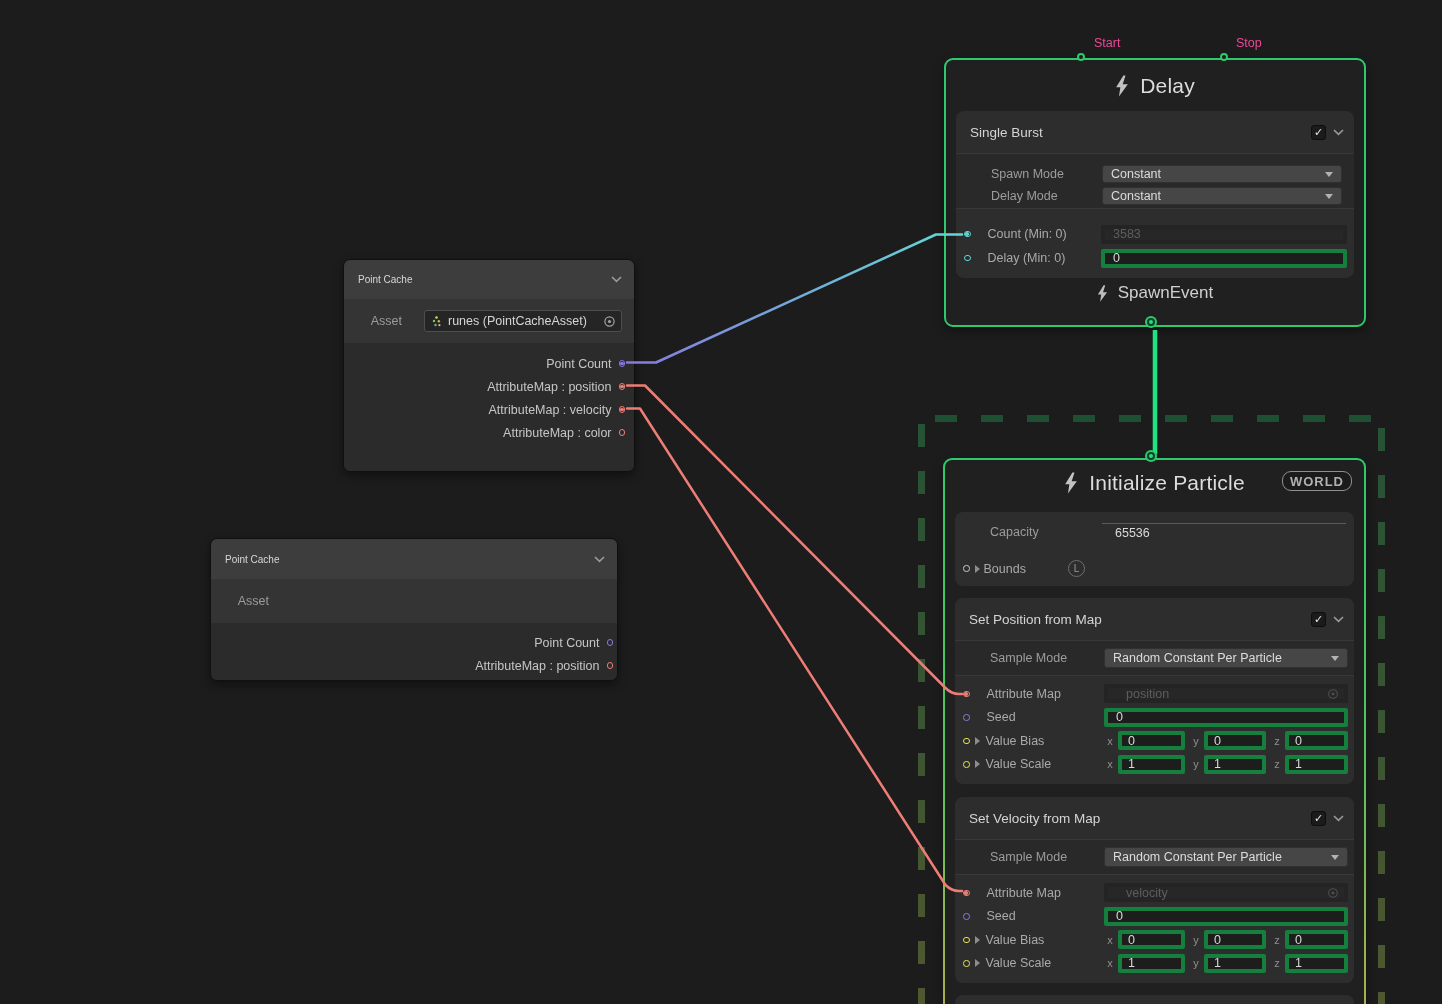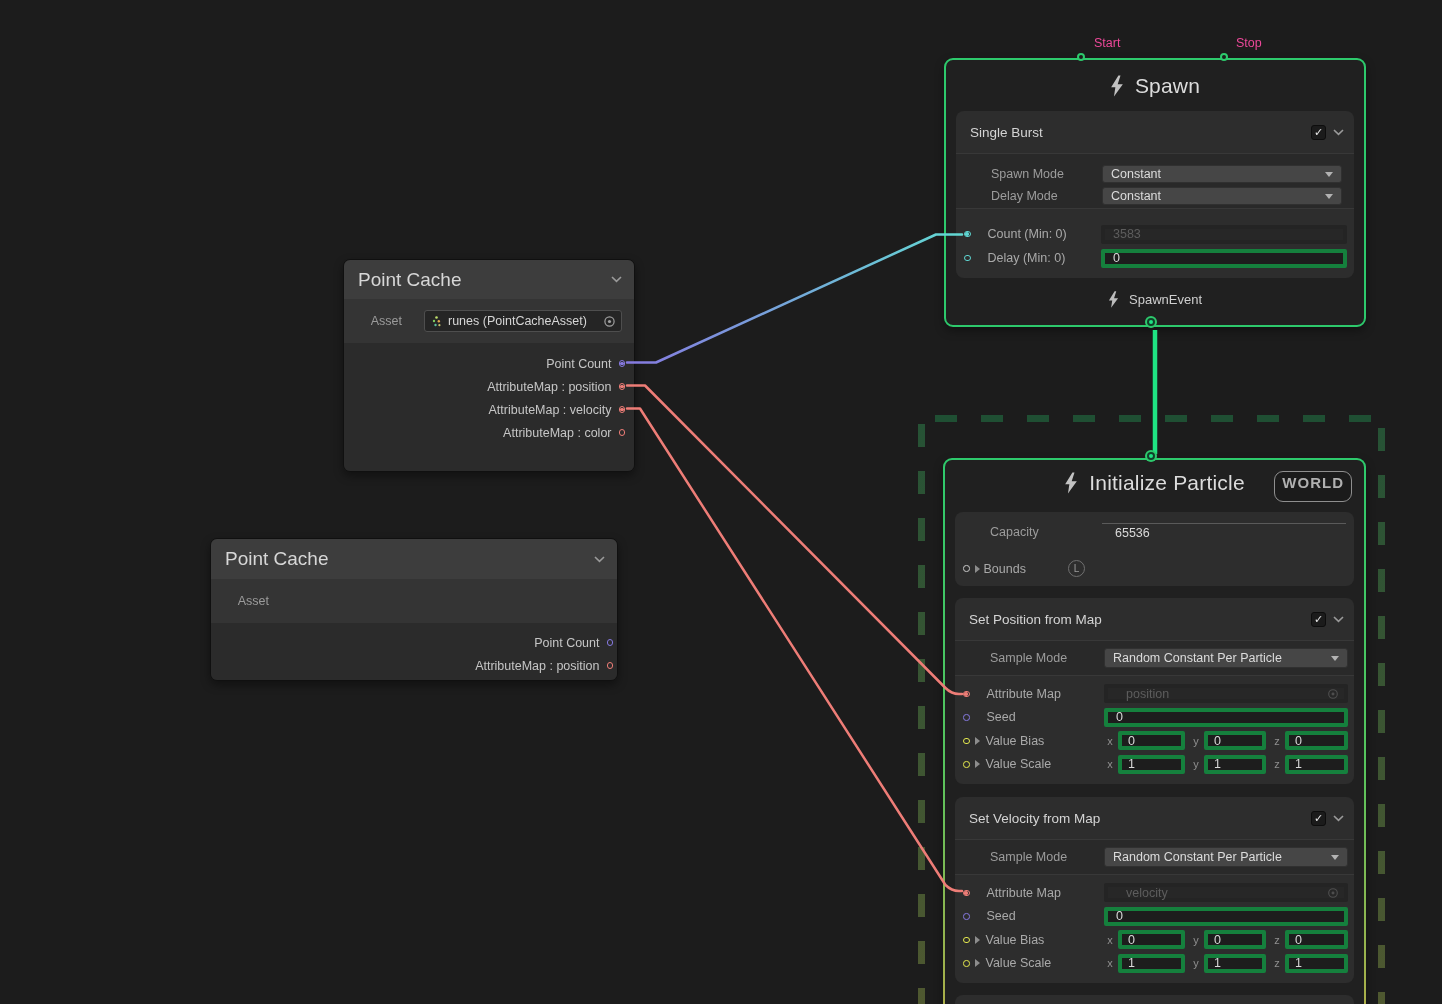--- a/index.html
+++ b/index.html
@@ -116,49 +116,49 @@
   .picker{flex:none;opacity:.95;}
   .picker.dim{opacity:.3;}
 
   
   .pcnode{
     position:absolute;border:1px solid #101010;border-radius:7px;overflow:hidden;z-index:2;
     box-shadow:0 4px 10px rgba(0,0,0,.4);
   }
   .pc-head{
     display:flex;align-items:center;background:#3d3d3d;padding:0 12px 0 14px;
-    color:#d7d7d7;font-size:19px;
+    color:#d7d7d7;font-size:10px;
   }
   .pc-head .t{flex:1;}
   .pc-asset{display:flex;align-items:center;background:#343434;gap:16px;}
   .asset-label{width:58px;text-align:right;margin-right:6px;color:#9b9b9b;flex:none;}
   .asset-field{
     flex:1;display:flex;align-items:center;gap:5px;background:#252525;
     border:1px solid #4e4e4e;border-radius:3px;height:22px;padding:0 4px 0 5px;
     color:#d6d6d6;margin-right:12px;white-space:nowrap;overflow:hidden;
   }
   .asset-field .an{flex:1;overflow:hidden;}
   .pc-outs{background:#2b2b2b;}
   .pc-out{display:flex;align-items:center;justify-content:flex-end;height:23px;}
   .pc-out-label{color:#c6c6c6;margin-right:7px;}
 
   .badge-pill{
-    display:inline-block;border:1px solid #8f8f8f;border-radius:9px;padding:2px 7px 10px;
-    color:#b0b0b0;font-size:15px;font-weight:bold;letter-spacing:1px;background:rgba(0,0,0,.15);
+    display:inline-block;border:1px solid #8f8f8f;border-radius:9px;padding:2px 7px 1px;
+    color:#b0b0b0;font-size:13px;font-weight:bold;letter-spacing:1px;background:rgba(0,0,0,.15);
   }
   .badge-circle{
     width:17px;height:17px;border:1px solid #707070;border-radius:50%;color:#9a9a9a;
     font-size:10px;line-height:15px;text-align:center;flex:none;
   }
 
   .edges{position:absolute;left:0;top:0;z-index:6;pointer-events:none;}
 
   .spawn-event{
-    display:flex;align-items:center;justify-content:center;gap:10px;height:24px;margin-top:9px;
-    color:#cfcfcf;font-size:13px;
+    display:flex;align-items:center;justify-content:center;gap:10px;height:24px;margin-top:3px;
+    color:#cfcfcf;font-size:17px;
   }
 </style>
 </head>
 <body>
 
 <div class="canvas">
 
   <div class="ctx-top"></div>
   <div class="ctx-col ctx-left"></div>
   <div class="ctx-col ctx-right"></div>
@@ -236,21 +236,21 @@
   </div>
 
   <span class="flow-label" style="left:1094px;top:36px;">Start</span>
   <span class="flow-label" style="left:1236px;top:36px;">Stop</span>
 
   <div class="bignode" style="left:944px;top:58px;width:422px;height:269px;">
     <div class="node-title" style="height:51px;">
       <svg class="bolt" width="14" height="22" viewBox="0 0 12 18">
           <path d="M7.2 0 L1 10 H4.6 L3.4 18 L11 7.6 H6.6 L9 0 Z" fill="#c2c2c2"></path>
         </svg>
-      <span>Spawn</span>
+      <span>Delay</span>
     </div>
     <div class="block">
       <div class="blk-head">
         <span class="t">Single Burst</span>
         <div class="checkbox">✓</div>
         <svg class="chev" width="11" height="7" viewBox="0 0 11 7">
             <polyline points="1,1 5.5,5.3 10,1" stroke="#9a9a9a" stroke-width="1.6" fill="none"></polyline>
           </svg>
       </div>
       <div class="blk-settings" style="height:56px;padding-top:10px;">

